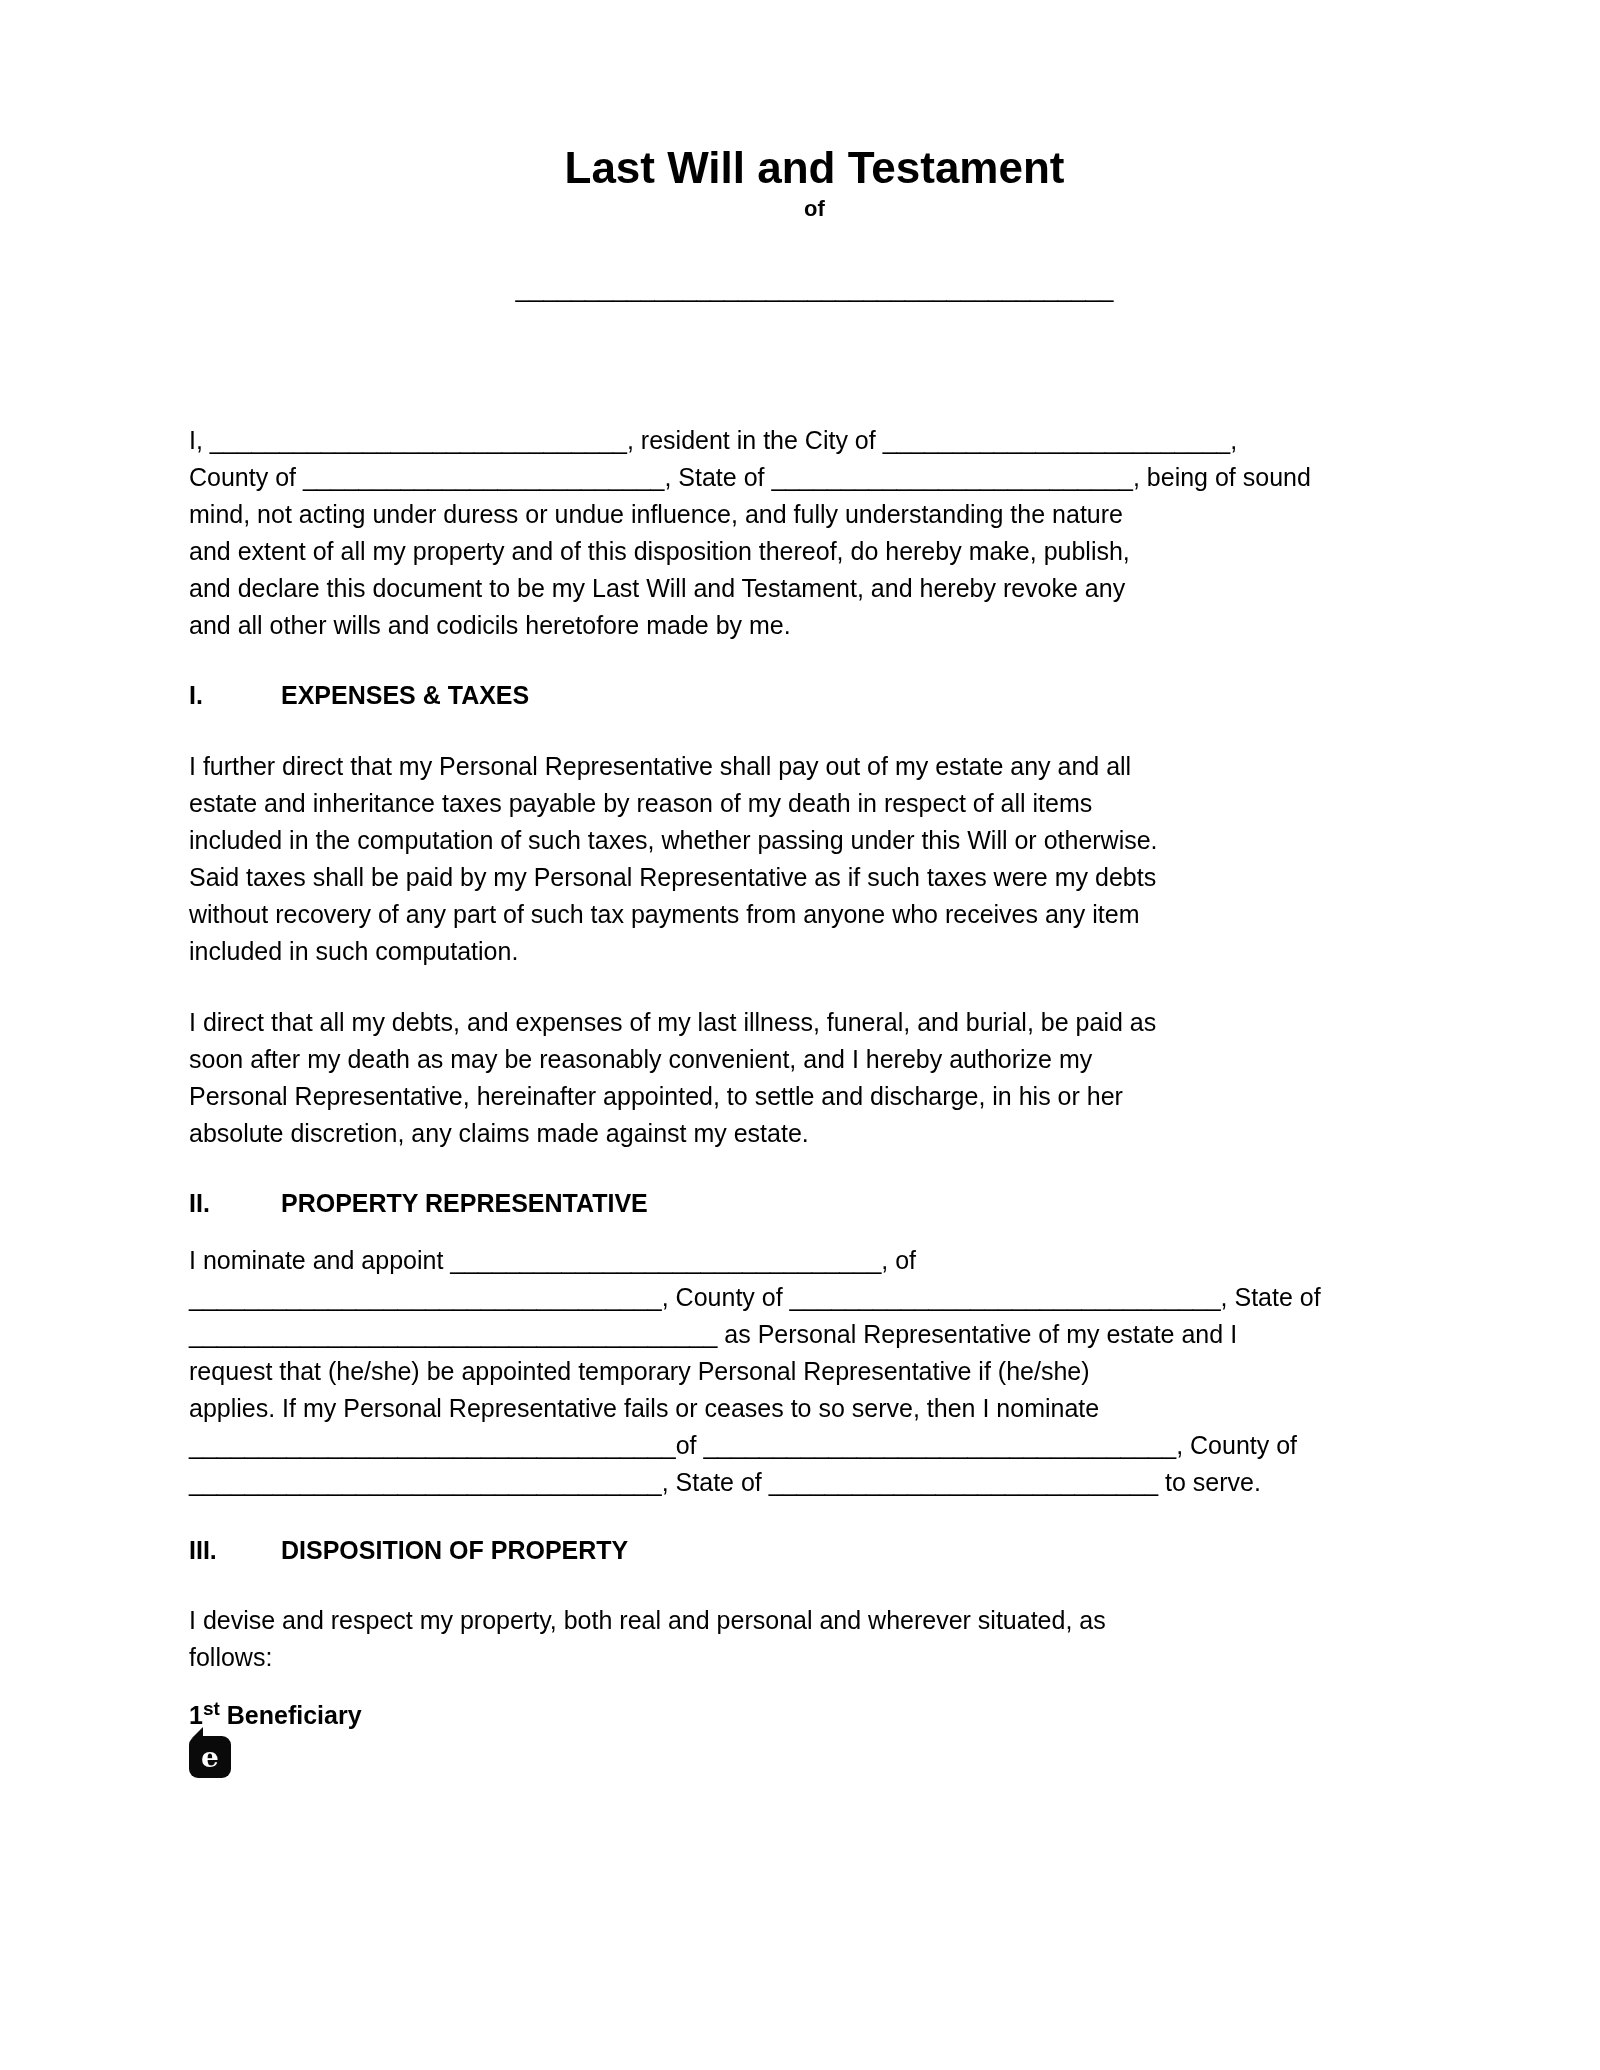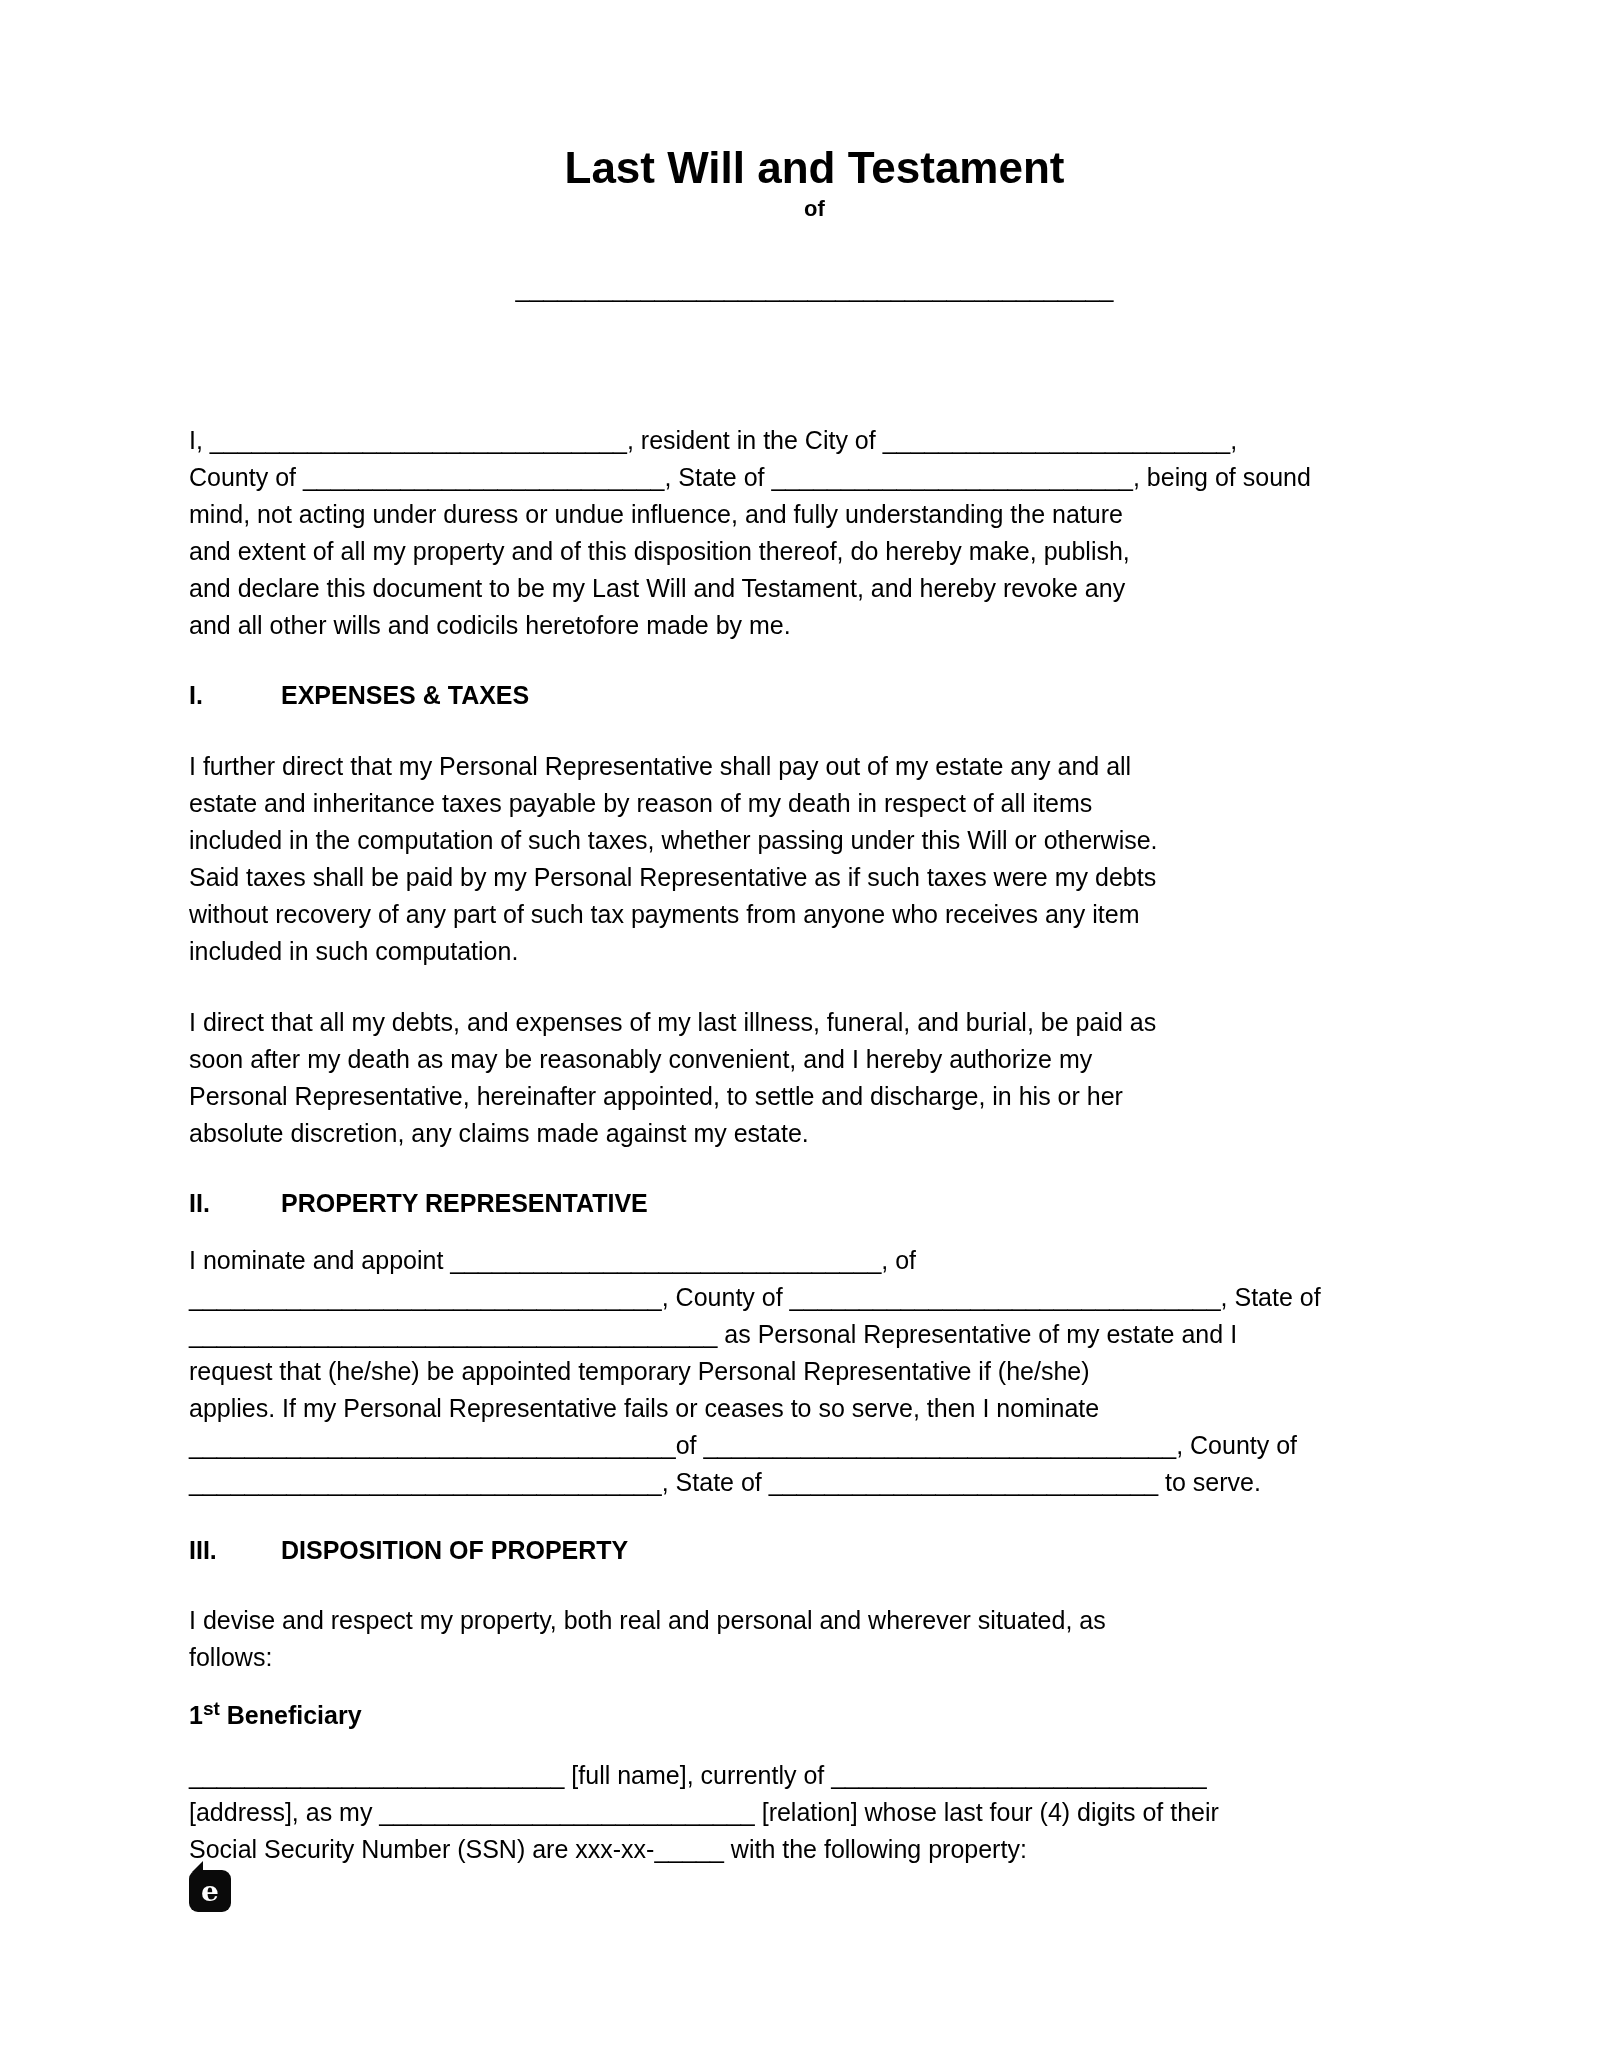--- a/index.html
+++ b/index.html
@@ -148,23 +148,20 @@
 
     <div class="sec-heading sec3">
       <span class="sec-num">III.</span>
       <span class="sec-title">DISPOSITION OF PROPERTY</span>
     </div>
     <div class="para after-sec3">I devise and respect my property, both real and personal and wherever situated, as
 follows:</div>
 
     <div class="beneficiary-heading"><span>1</span><sup>st</sup><span class="ben-label">Beneficiary</span></div>
 
-    <div class="para beneficiary-block">___________________________ [full name], currently of ___________________________
-[address], as my ___________________________ [relation] whose last four (4) digits of their
-Social Security Number (SSN) are xxx-xx-_____ with the following property:</div>
 
 
     <div class="footer-logo">
       <span class="logo-fold"></span>
       <span class="logo-letter">e</span>
     </div>
 
   </div>
 </div>
 

